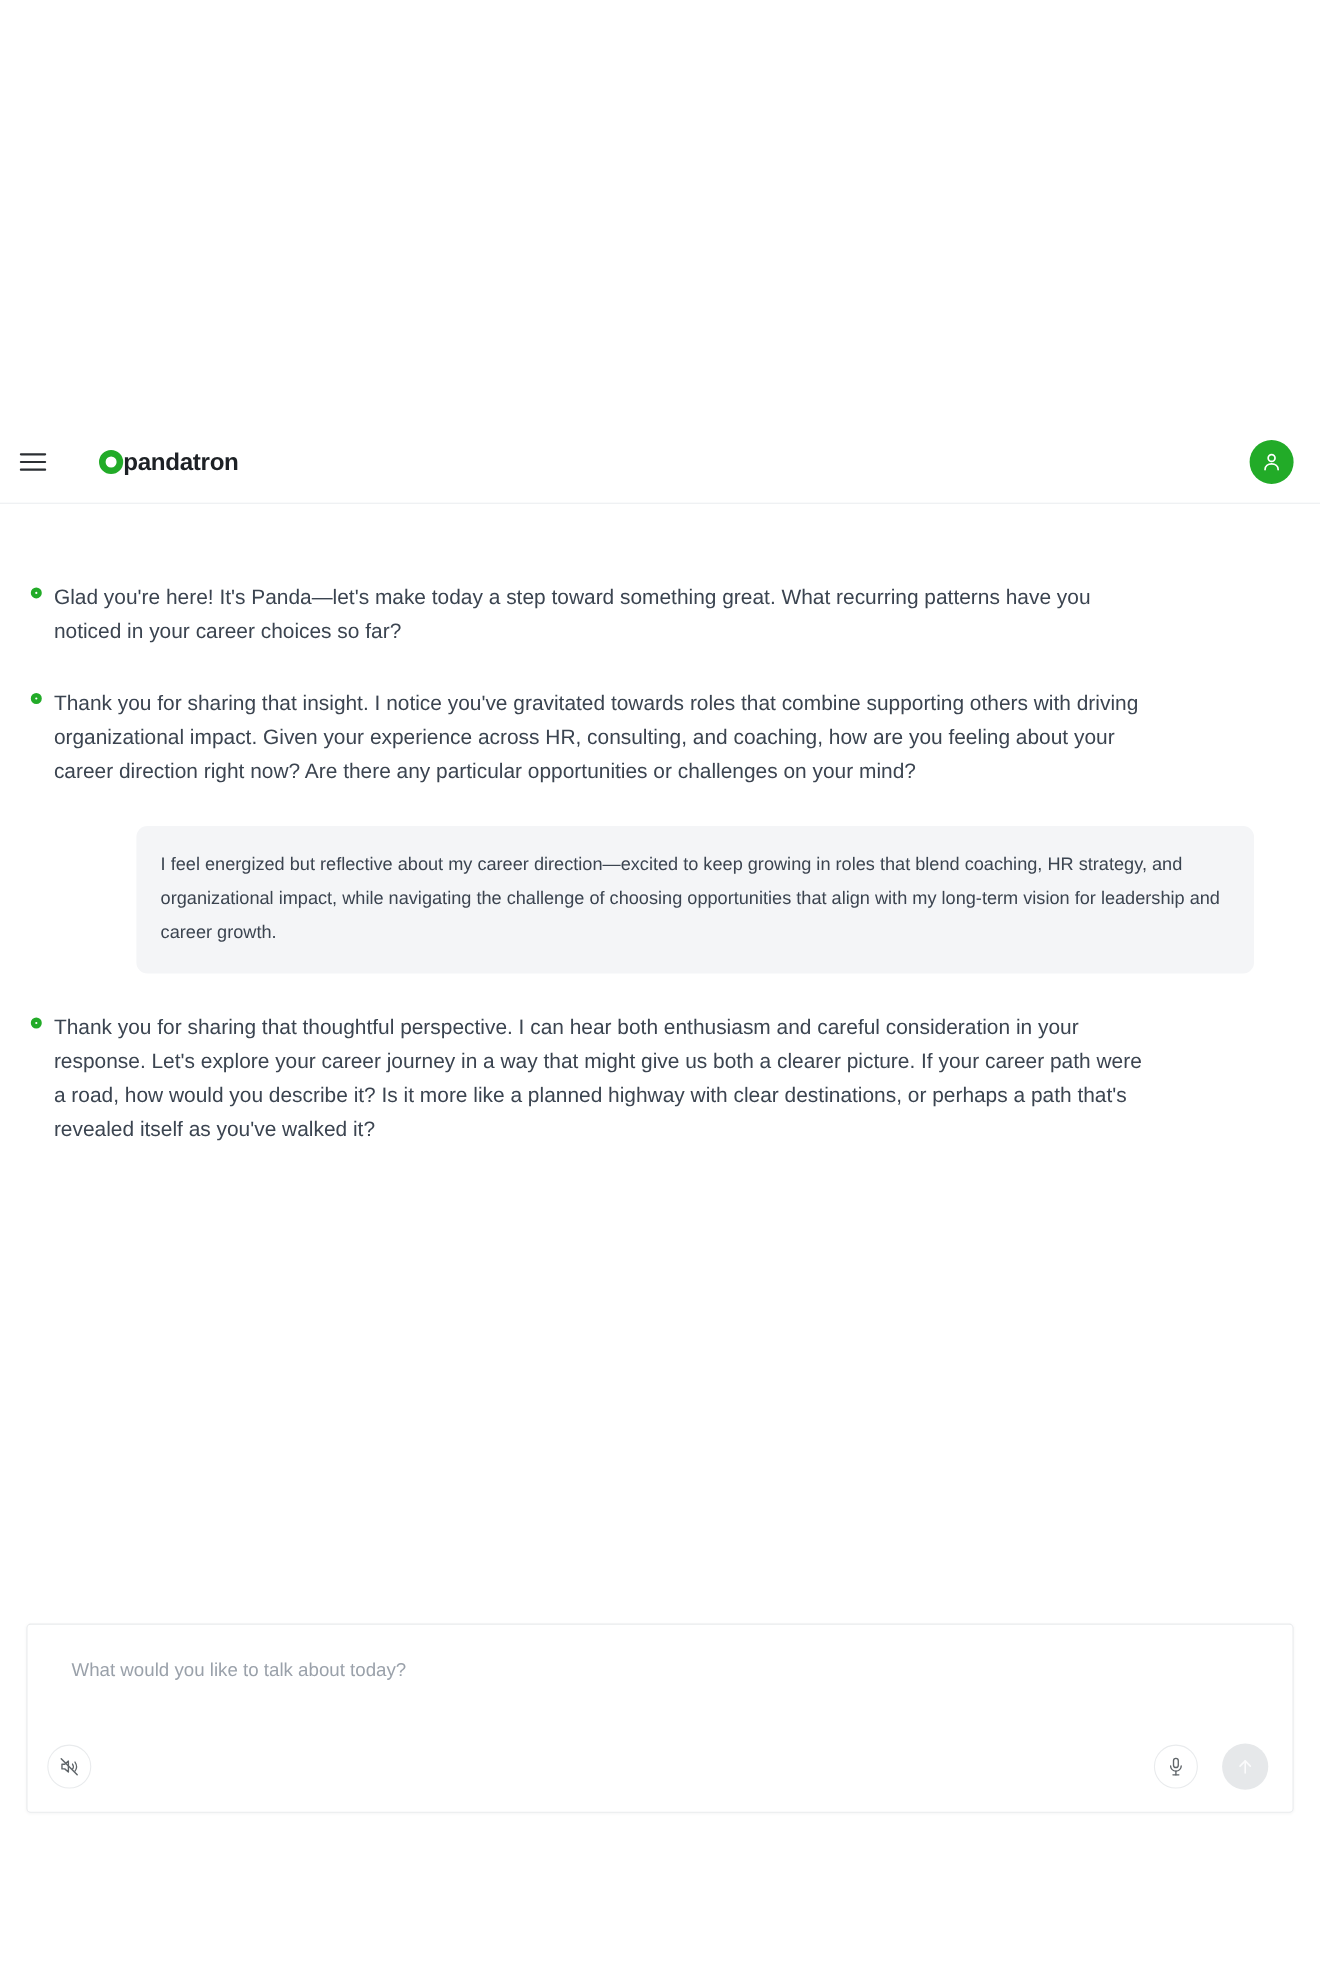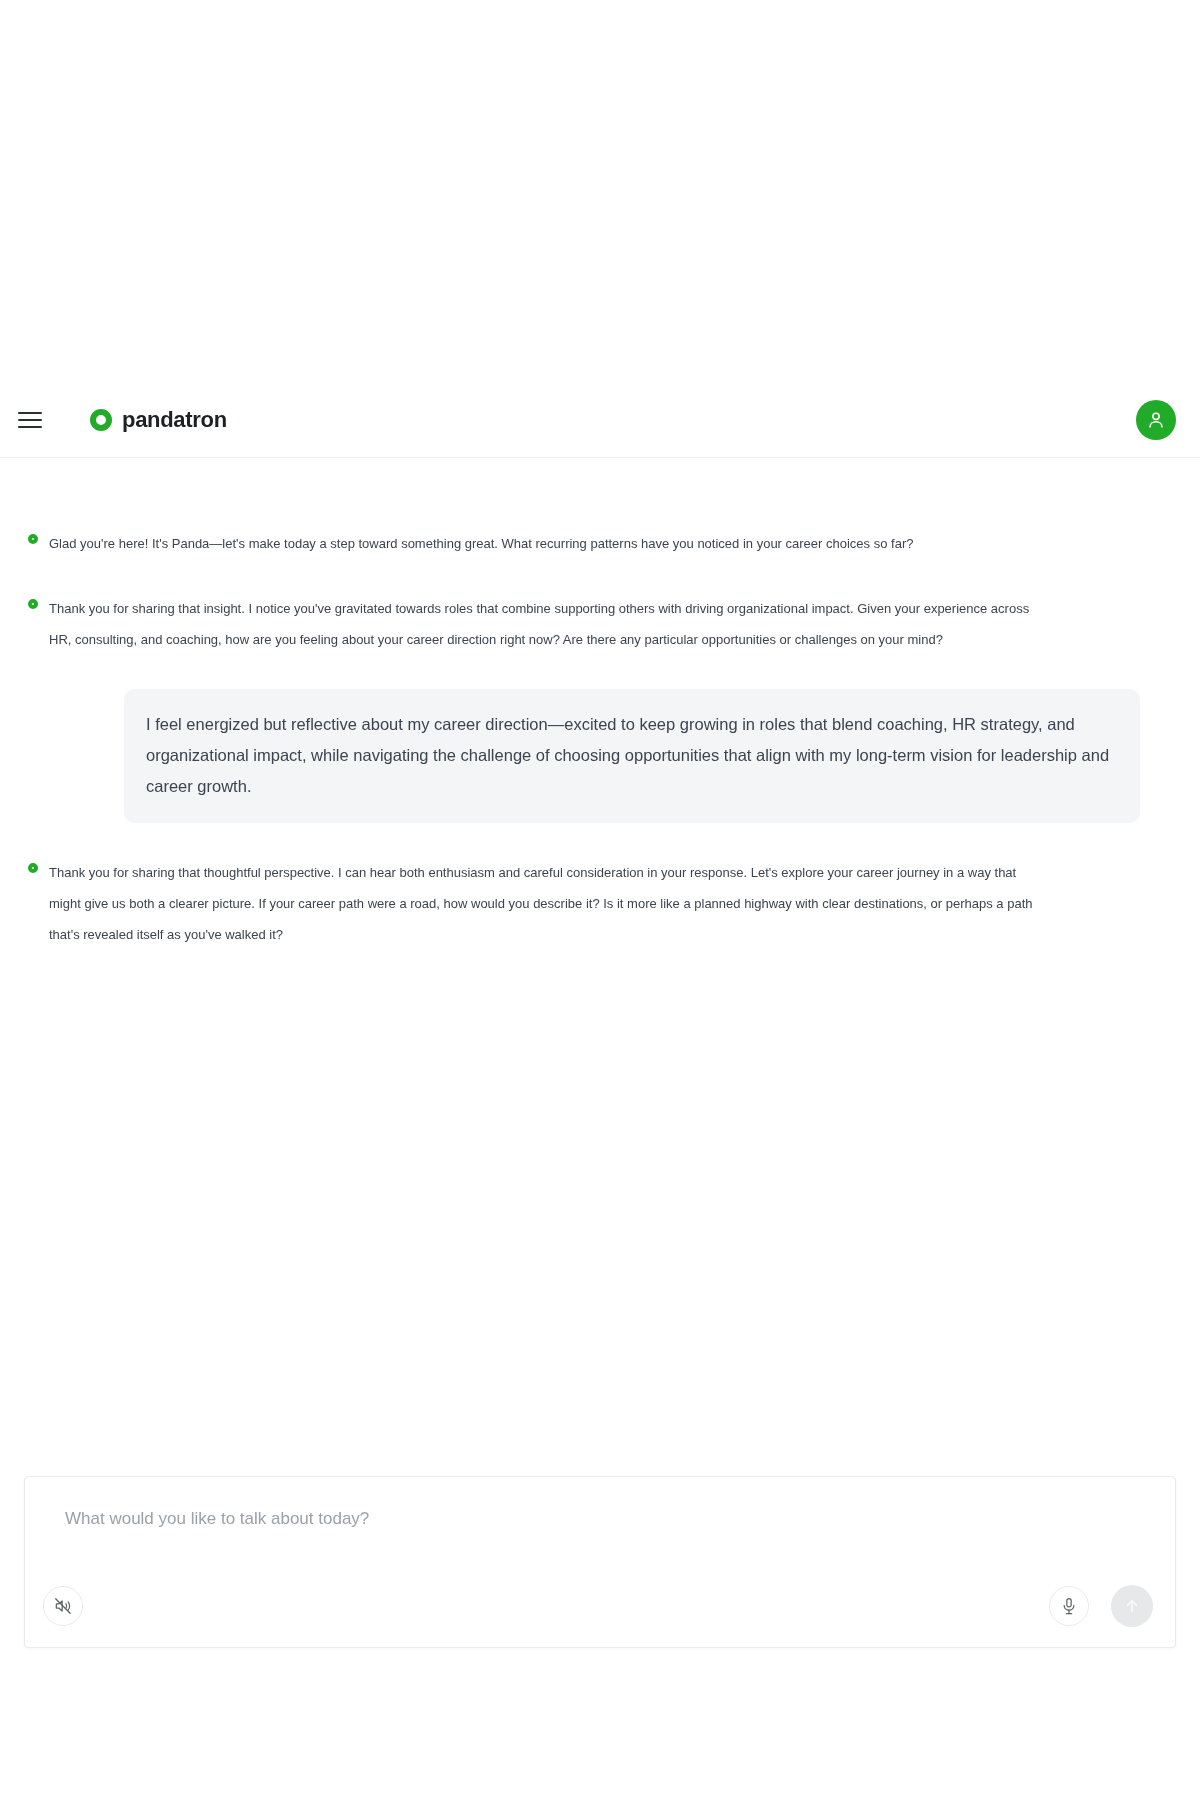--- a/index.html
+++ b/index.html
@@ -50,21 +50,20 @@
   .hamburger span {
     display: block;
     height: 2px;
     width: 24px;
     background: #2b2f33;
     border-radius: 1px;
   }
   .brand {
     display: flex;
     align-items: center;
-    gap: 10px;
     margin-left: 42px;
     cursor: pointer;
   }
   .brand-ring {
     width: 22px;
     height: 22px;
     border-radius: 50%;
     border: 6px solid #22ab28;
     background: #ffffff;
     flex: none;
@@ -105,21 +104,21 @@
     width: 10px;
     height: 10px;
     border-radius: 50%;
     border: 4px solid #22ab28;
     background: #ffffff;
     box-sizing: border-box;
     flex: none;
     margin-top: 6px;
   }
   .assistant-text {
-    font-size: 13px;
+    font-size: 19px;
     line-height: 31px;
     color: #3b4450;
     max-width: 1000px;
   }
 
   .msg-user-wrap {
     display: flex;
     justify-content: flex-start;
     margin: 0 0 34px 0;
     padding-left: 96px;

